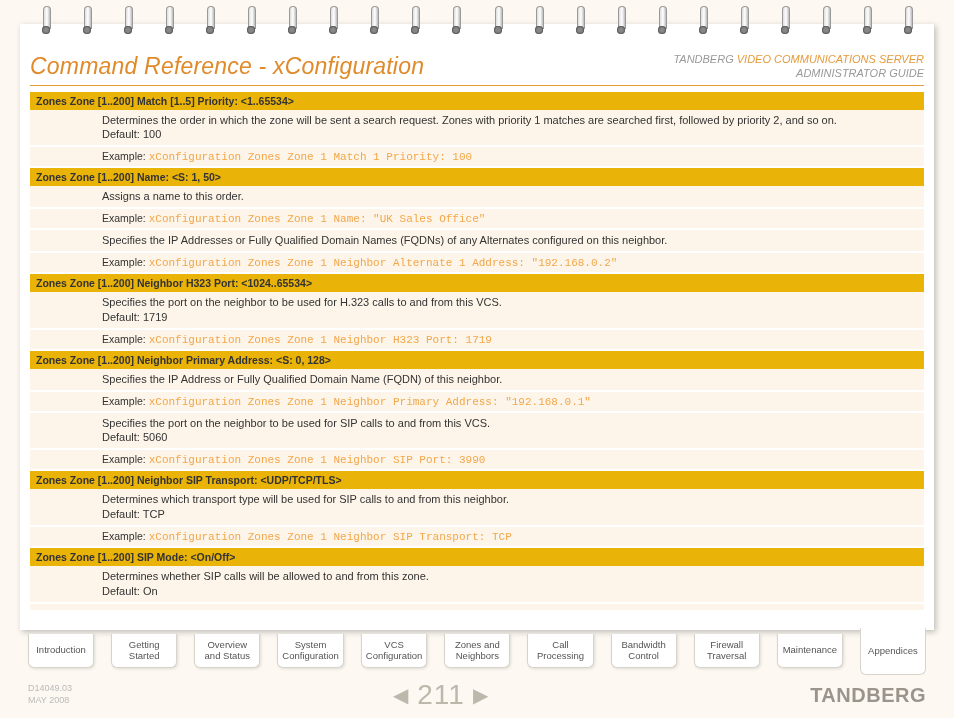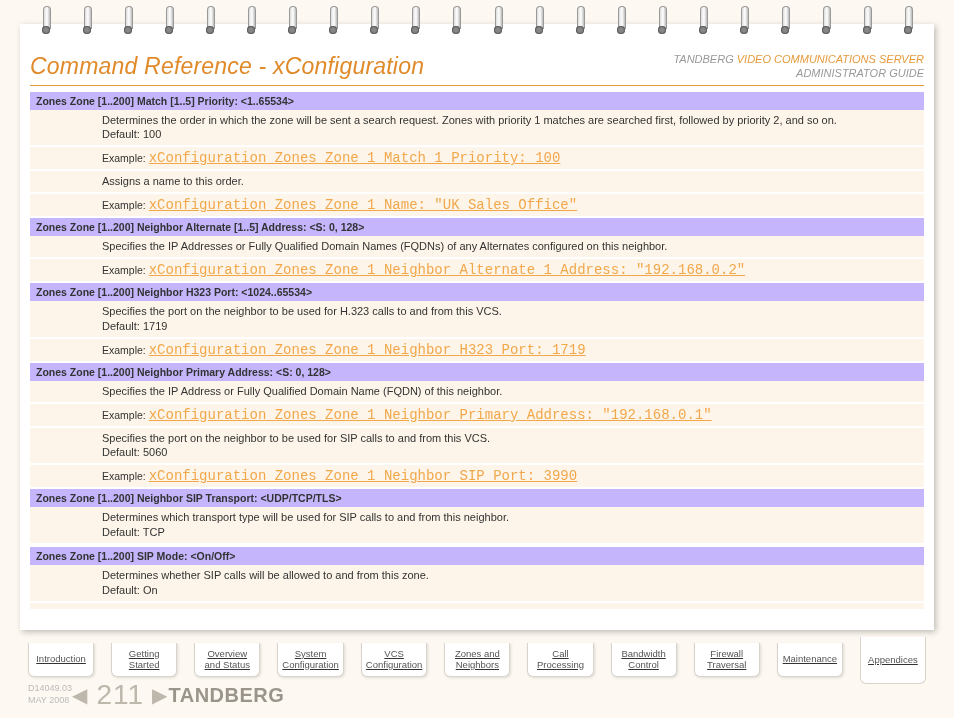--- a/index.html
+++ b/index.html
@@ -87,21 +87,21 @@
     font-size: 11px;
     color: #999;
     line-height: 1.3;
   }
   .header-right .brand { color: #999; }
   .header-right .prod { color: #e59a3b; }
   .cmd-table {
     width: 100%;
   }
   .row-header {
-    background: #c4b5fd;
+    background: #eab308;
     padding: 3px 6px;
     font-size: 10.5px;
     font-weight: bold;
     color: #333;
   }
   .row-desc {
     background: #fdf5e9;
     padding: 3px 6px 3px 72px;
     font-size: 11px;
     color: #333;
@@ -110,35 +110,33 @@
   .row-example {
     background: #fdf5e9;
     padding: 3px 6px 3px 72px;
     font-size: 10.5px;
     color: #333;
   }
   .row-example .label { color: #333; }
   .row-example .code {
     font-family: "Courier New", monospace;
     color: #f2a74a;
-    font-size: 14px;
-    text-decoration: underline;
+    font-size: 11px;
   }
   .row-gap { height: 2px; background: #fff; }
 
   .tabs {
     position: absolute;
     left: 28px;
     right: 28px;
-    bottom: 41px;
+    bottom: 50px;
     height: 34px;
     display: flex;
     gap: 17px;
     z-index: 6;
-    text-decoration: underline;
   }
   .tab {
     flex: 1;
     background: #fff;
     border: 1px solid #d8d4cc;
     border-radius: 0 0 6px 6px;
     border-top: none;
     font-size: 9.5px;
     color: #555;
     display: flex;
@@ -160,20 +158,21 @@
     margin-top: 0;
   }
 
   .footer {
     position: absolute;
     left: 28px;
     right: 28px;
     bottom: 6px;
     height: 34px;
     display: flex;
+    justify-content: space-between;
     align-items: center;
   }
   .doc-id {
     font-size: 9px;
     color: #bbb;
     line-height: 1.3;
   }
   .pager {
     font-size: 28px;
     color: #bdb7ac;
@@ -234,25 +233,25 @@
         <span>ADMINISTRATOR GUIDE</span>
       </div>
     </div>
 
     <div class="cmd-table" id="cmd-table">
         <div class="row-header">Zones Zone [1..200] Match [1..5] Priority: &lt;1..65534&gt;</div>
         <div class="row-desc">Determines the order in which the zone will be sent a search request. Zones with priority 1 matches are searched first, followed by priority 2, and so on.<br><span>Default: 100</span></div>
         <div class="row-gap"></div>
         <div class="row-example"><span class="label">Example:  </span><span class="code">xConfiguration Zones Zone 1 Match 1 Priority: 100</span></div>
         <div class="row-gap"></div>
+        <div class="row-header">Zones Zone [1..200] Name: &lt;S: 1, 50&gt;</div>
         <div class="row-desc">Assigns a name to this order.</div>
         <div class="row-gap"></div>
         <div class="row-example"><span class="label">Example:  </span><span class="code">xConfiguration Zones Zone 1 Name: "UK Sales Office"</span></div>
         <div class="row-gap"></div>
-        <div class="row-header">Zones Zone [1..200] Neighbor Alternate [1..5] Address: &lt;S: 0, 128&gt;</div>
         <div class="row-desc">Specifies the IP Addresses or Fully Qualified Domain Names (FQDNs) of any Alternates configured on this neighbor.</div>
         <div class="row-gap"></div>
         <div class="row-example"><span class="label">Example:  </span><span class="code">xConfiguration Zones Zone 1 Neighbor Alternate 1 Address: "192.168.0.2"</span></div>
         <div class="row-gap"></div>
         <div class="row-header">Zones Zone [1..200] Neighbor H323 Port: &lt;1024..65534&gt;</div>
         <div class="row-desc">Specifies the port on the neighbor to be used for H.323 calls to and from this VCS.<br><span>Default: 1719</span></div>
         <div class="row-gap"></div>
         <div class="row-example"><span class="label">Example:  </span><span class="code">xConfiguration Zones Zone 1 Neighbor H323 Port: 1719</span></div>
         <div class="row-gap"></div>
         <div class="row-header">Zones Zone [1..200] Neighbor Primary Address: &lt;S: 0, 128&gt;</div>
@@ -260,20 +259,21 @@
         <div class="row-gap"></div>
         <div class="row-example"><span class="label">Example:  </span><span class="code">xConfiguration Zones Zone 1 Neighbor Primary Address: "192.168.0.1"</span></div>
         <div class="row-gap"></div>
         <div class="row-desc">Specifies the port on the neighbor to be used for SIP calls to and from this VCS.<br><span>Default: 5060</span></div>
         <div class="row-gap"></div>
         <div class="row-example"><span class="label">Example:  </span><span class="code">xConfiguration Zones Zone 1 Neighbor SIP Port: 3990</span></div>
         <div class="row-gap"></div>
         <div class="row-header">Zones Zone [1..200] Neighbor SIP Transport: &lt;UDP/TCP/TLS&gt;</div>
         <div class="row-desc">Determines which transport type will be used for SIP calls to and from this neighbor.<br><span>Default: TCP</span></div>
         <div class="row-gap"></div>
+        <div class="row-example"><span class="label">Example:  </span><span class="code">xConfiguration Zones Zone 1 Neighbor SIP Transport: TCP</span></div>
         <div class="row-gap"></div>
         <div class="row-header">Zones Zone [1..200] SIP Mode: &lt;On/Off&gt;</div>
         <div class="row-desc">Determines whether SIP calls will be allowed to and from this zone.<br><span>Default: On</span></div>
         <div class="row-gap"></div>
         <div class="row-example"></div>
       </div>
   </div>
 
   <div class="tabs" id="tabs">
       <div class="tab">Introduction</div>

